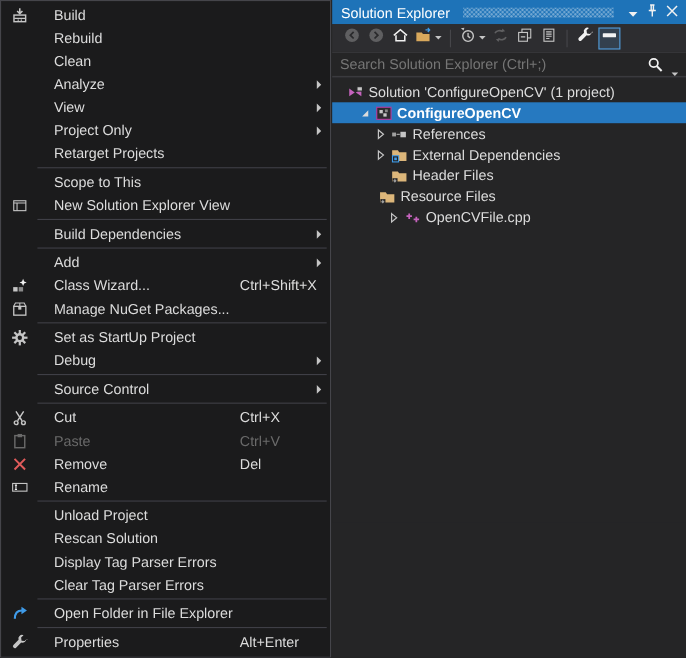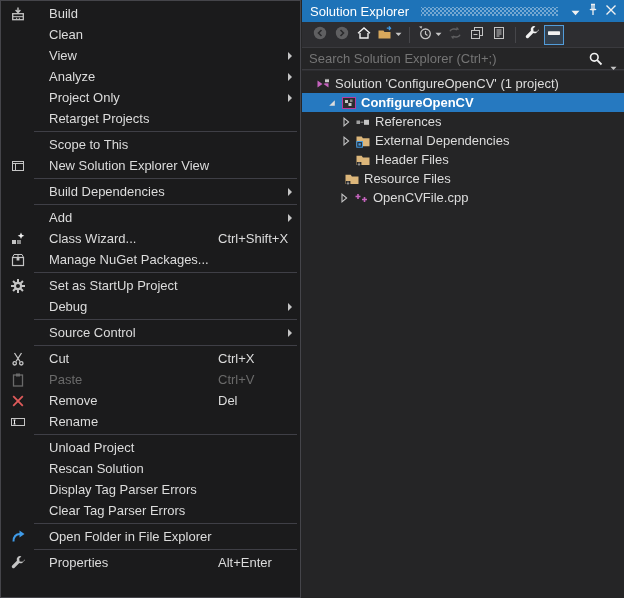--- a/index.html
+++ b/index.html
@@ -238,21 +238,21 @@
           <span class="tarrow"></span>
           <span class="ticon">
             <svg width="16" height="16" viewBox="0 0 16 16">
               <path d="M1.5 3.8h5.2l1.2 1.8h6.6v7.4H1.5z" fill="#dcb67a"></path>
               <rect x="1.8" y="10" width="4.6" height="5" fill="#252526"></rect>
               <path d="M4 10.6v2.6M2.8 12l1.2 1.3L5.2 12" stroke="#a0a0a0" fill="none"></path>
             </svg>
           </span>
           <span class="tlabel">Resource Files</span>
         </div>
-        <div class="trow" style="padding-left: 34px;">
+        <div class="trow" style="padding-left: 48px;">
           <span class="tarrow">
             <svg width="16" height="16" viewBox="0 0 16 16">
               <path d="M6 4.2L10.6 8 6 11.8z" fill="none" stroke="#c5c5c5" stroke-width="1.1"></path>
             </svg>
           </span>
           <span class="ticon">
             <svg width="16" height="16" viewBox="0 0 16 16">
               <g stroke="#c563bd" stroke-width="1.6" fill="none">
                 <path d="M2.5 6.5h5M5 4v5"></path>
                 <path d="M9 9.5h5M11.5 7v5"></path>
@@ -272,33 +272,39 @@
             <rect x="2.7" y="7.7" width="10.6" height="6" fill="none" stroke="#c5c5c5" stroke-width="1.3"></rect>
             <path d="M3 10.7h10M6 12.3h1.2M8.8 12.3H10" stroke="#c5c5c5"></path>
           </svg>
         </span>
         <span class="mi-label">Build</span>
         <span class="mi-short"></span>
         <span class="mi-arrow"></span>
       </div>
       <div class="mi">
         <span class="mi-icon"></span>
+        <span class="mi-label">Rebuild</span>
+        <span class="mi-short"></span>
+        <span class="mi-arrow"></span>
+      </div>
+      <div class="mi">
+        <span class="mi-icon"></span>
         <span class="mi-label">Clean</span>
         <span class="mi-short"></span>
         <span class="mi-arrow"></span>
       </div>
       <div class="mi">
         <span class="mi-icon"></span>
+        <span class="mi-label">Analyze</span>
+        <span class="mi-short"></span>
+        <span class="mi-arrow"><span class="tri"></span></span>
+      </div>
+      <div class="mi">
+        <span class="mi-icon"></span>
         <span class="mi-label">View</span>
-        <span class="mi-short"></span>
-        <span class="mi-arrow"><span class="tri"></span></span>
-      </div>
-      <div class="mi">
-        <span class="mi-icon"></span>
-        <span class="mi-label">Analyze</span>
         <span class="mi-short"></span>
         <span class="mi-arrow"><span class="tri"></span></span>
       </div>
       <div class="mi">
         <span class="mi-icon"></span>
         <span class="mi-label">Project Only</span>
         <span class="mi-short"></span>
         <span class="mi-arrow"><span class="tri"></span></span>
       </div>
       <div class="mi">

